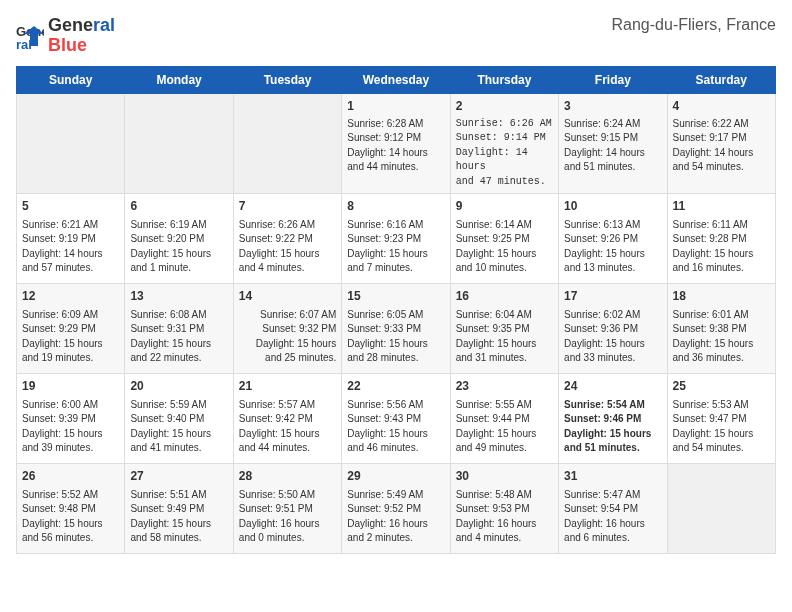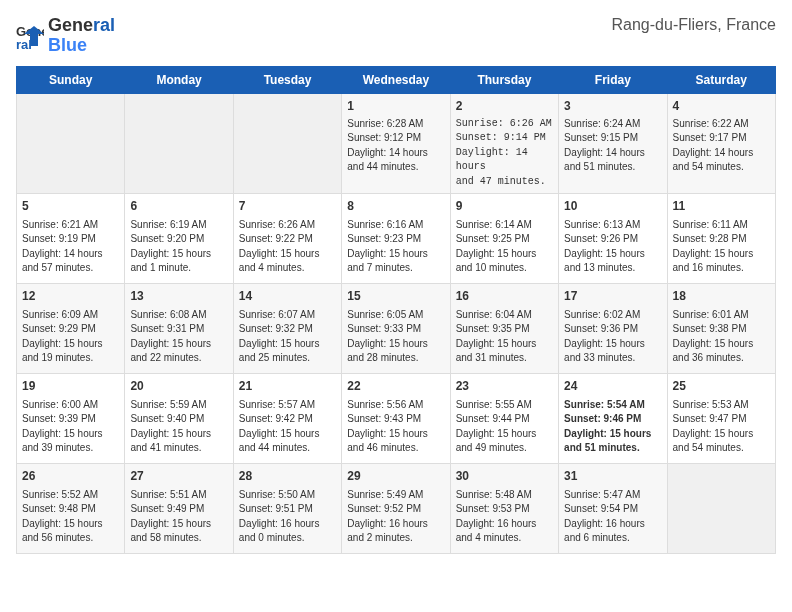--- a/index.html
+++ b/index.html
@@ -97,21 +97,21 @@
 <div class="header-area">
   <div class="logo">
     <svg class="logo-icon" viewBox="0 0 28 28">
       <text x="0" y="14" font-size="13" font-weight="bold" fill="#333">Gene</text>
       <text x="0" y="27" font-size="13" font-weight="bold" fill="#1a5fb4">ral</text>
       <polygon points="18,4 28,12 22,12 22,24 14,24 14,12 8,12" fill="#1a5fb4"></polygon>
     </svg>
     <div>
       <div class="logo-text">
         <div>Gene<span>ral</span></div>
-        <div style="color:#3b82f6">Blue</div>
+        <div style="color:#ef4444">Blue</div>
       </div>
     </div>
   </div>
   <div class="title-area">
     <div class="location-title">Rang-du-Fliers, France</div>
   </div>
 </div>
 
 <table>
   <thead>
@@ -220,21 +220,21 @@
         </td>
         <td>
           <span class="day-num">13</span>
           <div class="day-info" style="white-space: pre-line;">Sunrise: 6:08 AM
 Sunset: 9:31 PM
 Daylight: 15 hours
 and 22 minutes.</div>
         </td>
         <td>
           <span class="day-num">14</span>
-          <div class="day-info" style="white-space: pre-line;">Sunrise: 6:07 AM
+          <div class="day-info" style="white-space: pre-line; text-align: right;">Sunrise: 6:07 AM
 Sunset: 9:32 PM
 Daylight: 15 hours
 and 25 minutes.</div>
         </td>
         <td>
           <span class="day-num">15</span>
           <div class="day-info" style="white-space: pre-line;">Sunrise: 6:05 AM
 Sunset: 9:33 PM
 Daylight: 15 hours
 and 28 minutes.</div>

